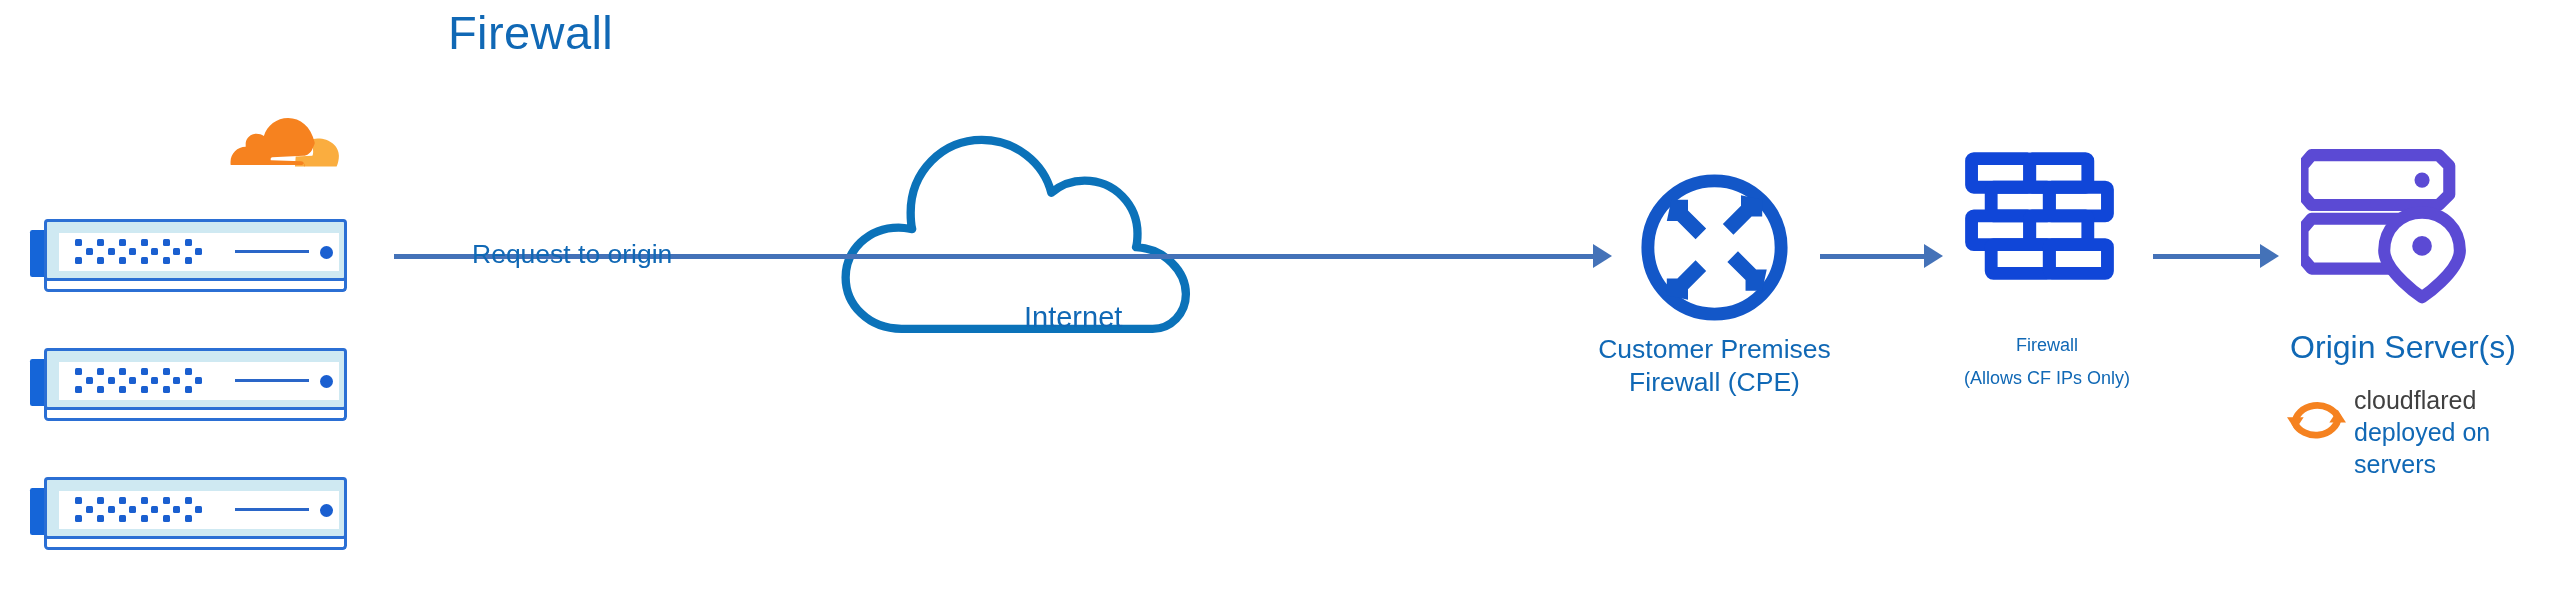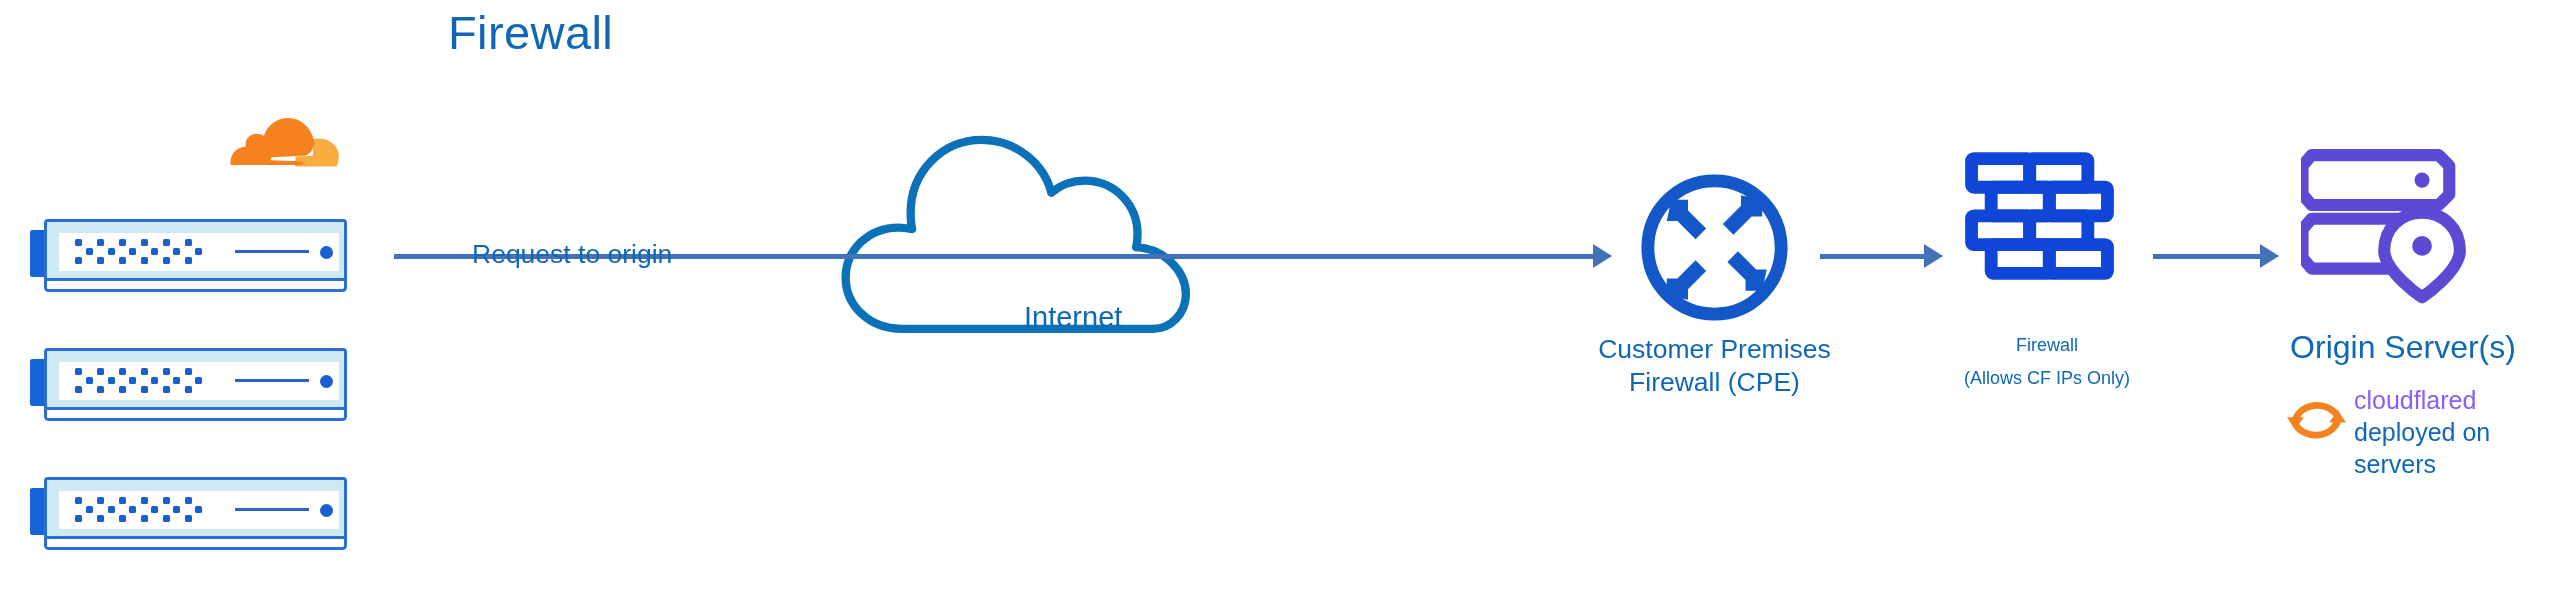--- a/index.html
+++ b/index.html
@@ -332,19 +332,19 @@
     <svg viewBox="0 0 86 86" width="65" height="65">
       <g fill="none" stroke="#f58220" stroke-width="9" stroke-linecap="butt">
         <path d="M14 49 A 30 26 0 0 1 72 41"></path>
         <path d="M72 39 A 30 26 0 0 1 14 47"></path>
       </g>
       <path d="M4 40 L26 40 L15 57 Z" fill="#f58220"></path>
       <path d="M82 47 L60 47 L71 30 Z" fill="#f58220"></path>
     </svg>
   </div>
   <div class="abs" id="label-cloudflared">
-    <div style="color:#8b5cf6;">cloudflared</div>
+    <div style="color:#404040;">cloudflared</div>
     <div style="color:#1068b5;">deployed on</div>
     <div style="color:#1068b5;">servers</div>
   </div>
 
 </div>
 
 
 </body></html>

